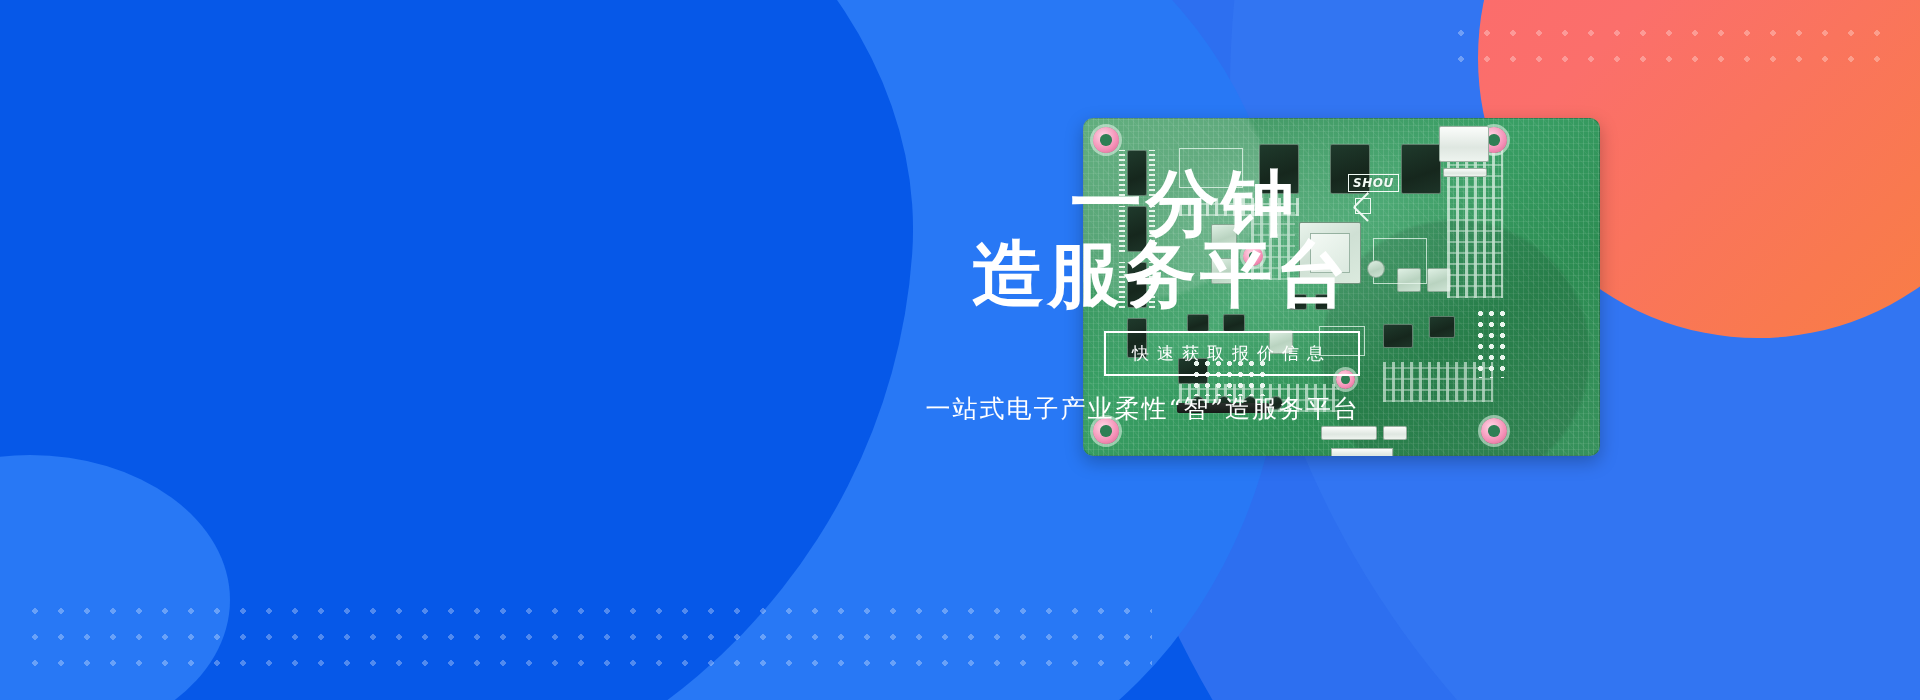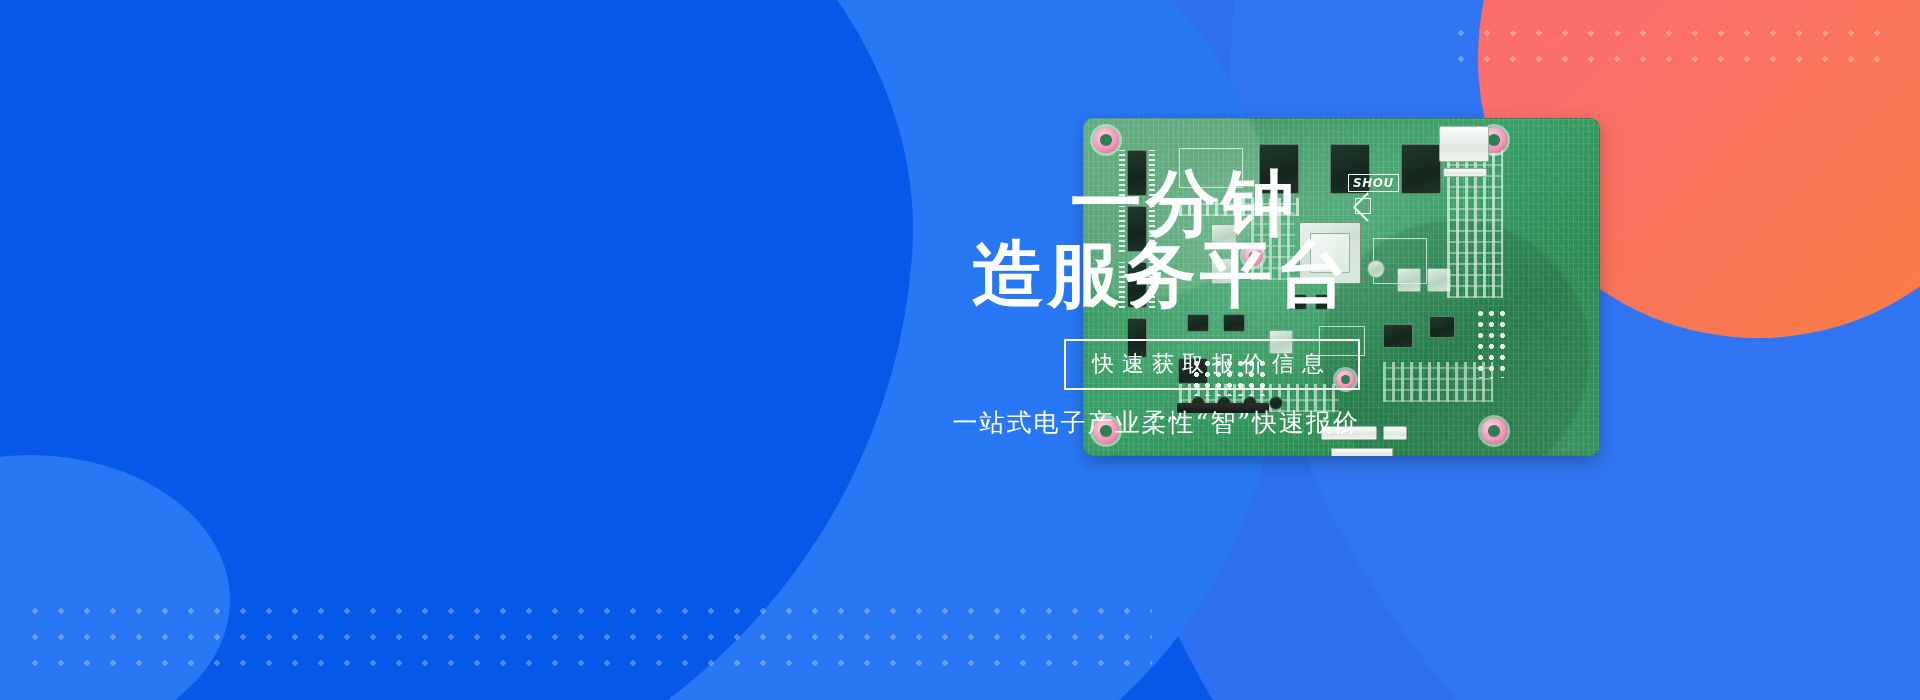--- a/index.html
+++ b/index.html
@@ -220,25 +220,25 @@
     line-height:.98;
     letter-spacing:4px;
     font-family:"DejaVu Sans","Liberation Sans",sans-serif;
     text-align:right;
     padding-right:8px;
   }
   .headline .l1{display:block;padding-right:54px;}
   .headline .l2{display:block;}
   .cta{
     display:inline-block;
-    margin-top:30px;
+    margin-top:22px;
     padding:10px 26px 11px;
     border:2px solid #ffffff;
     color:#ffffff;
-    font-size:22px;
+    font-size:17px;
     letter-spacing:8px;
     font-weight:400;
     line-height:1.2;
     background:transparent;
     cursor:pointer;
     font-family:"DejaVu Sans","Liberation Sans",sans-serif;
   }
   .tagline{
     display:block;
     margin-top:16px;
@@ -356,16 +356,16 @@
 
     <h1 class="headline">
       <span class="l1">一分钟</span>
       <span class="l2">造服务平台</span>
     </h1>
 
     <div>
       <button class="cta">快速获取报价信息</button>
     </div>
 
-    <span class="tagline">一站式电子产业柔性“智”快速报价</span>
+    <span class="tagline">一站式电子产业柔性“智”造服务平台</span>
   </div>
 
 </div>
 
 </body></html>

